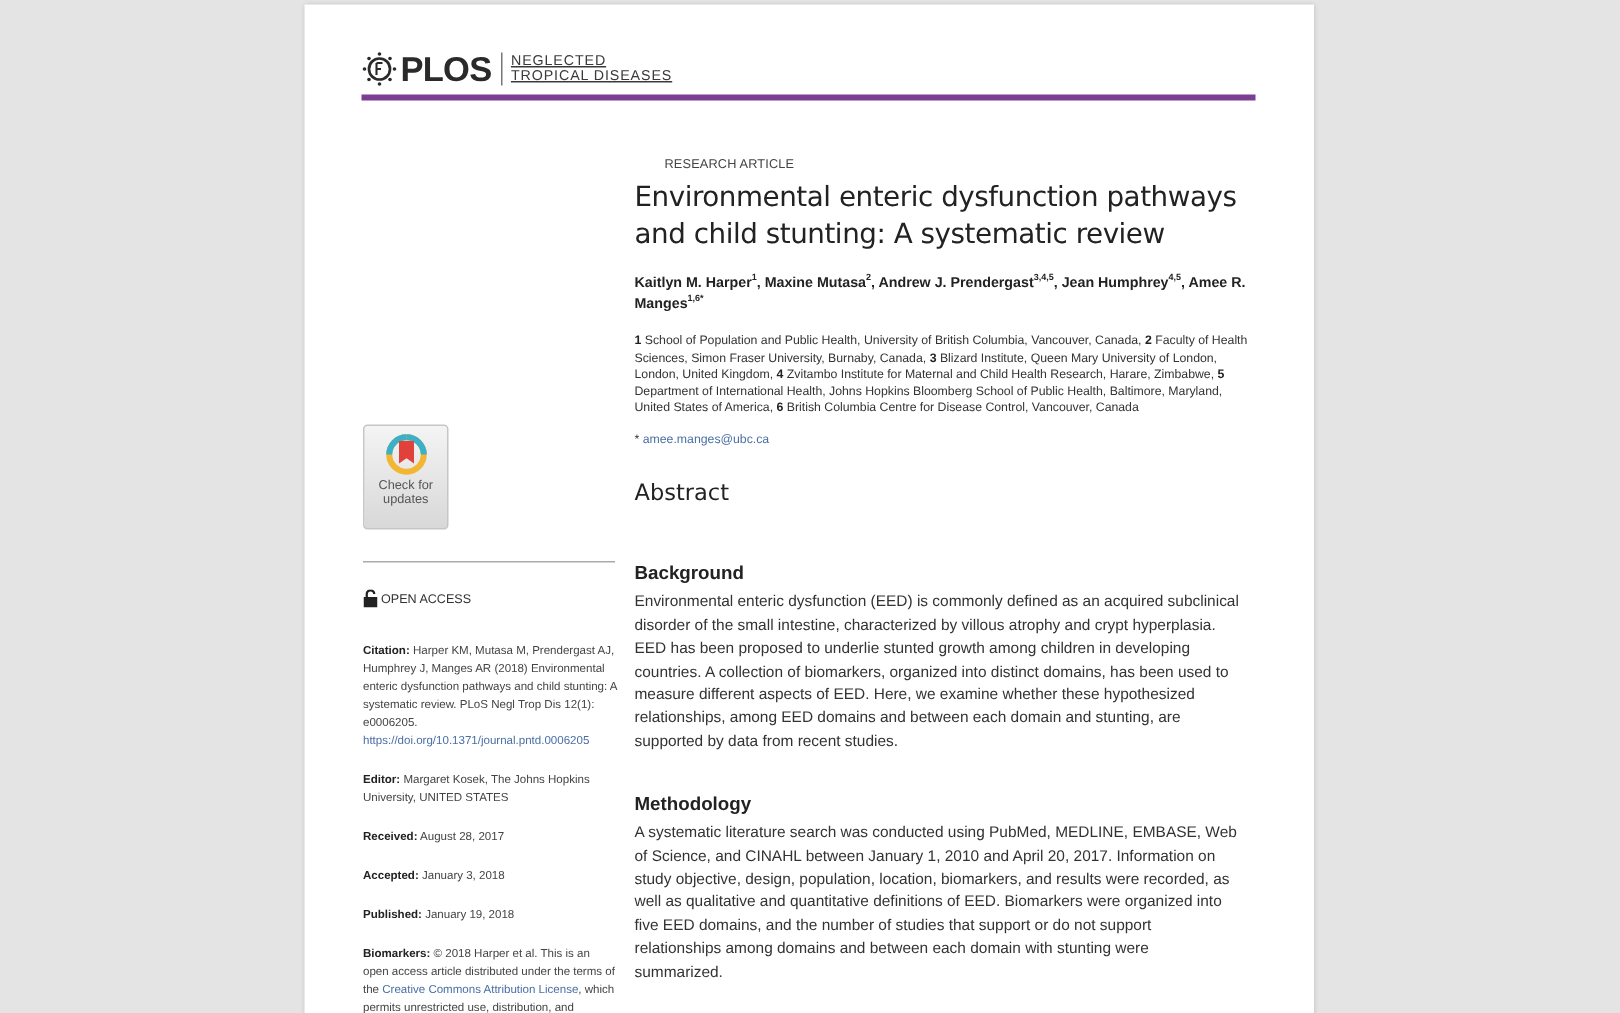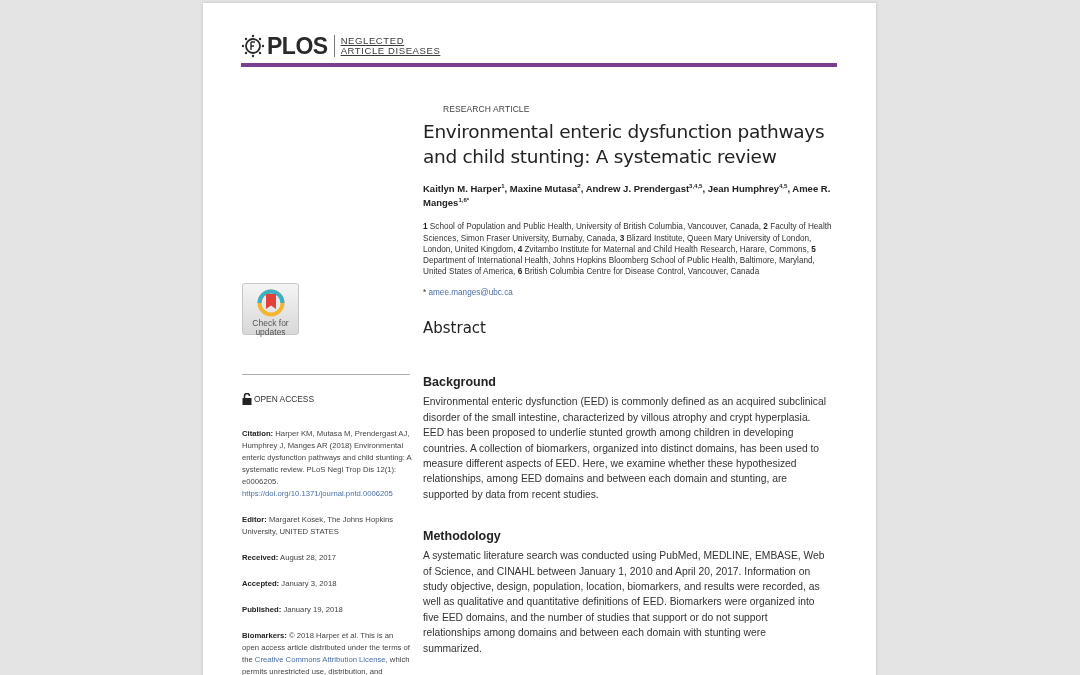--- a/index.html
+++ b/index.html
@@ -110,21 +110,21 @@
     .section-body {
       font-size: 10.3px;
       line-height: 15.4px;
       color: #333;
       margin: 5px 12px 0 0;
     }
     
     .check-updates {
       position: absolute;
       left: 39px; top: 280px;
-      width: 57px; height: 52px;
+      width: 57px; height: 70px;
       border-radius: 3px;
       background: linear-gradient(#f4f4f4, #d8d8d8);
       border: 1px solid #c6c6c6;
       box-sizing: border-box;
       text-align: center;
     }
     .check-updates svg { display: block; margin: 4px auto 0 auto; }
     .check-updates .cu-text {
       font-size: 8.5px; line-height: 9px; color: #555;
       margin-top: 1px;
@@ -169,21 +169,21 @@
       <circle cx="19" cy="19" r="1.2" fill="#2a2a2a"></circle>
       <circle cx="12" cy="22" r="1.2" fill="#2a2a2a"></circle>
       <circle cx="5" cy="19" r="1.2" fill="#2a2a2a"></circle>
       <circle cx="2" cy="12" r="1.2" fill="#2a2a2a"></circle>
       <circle cx="5" cy="5" r="1.2" fill="#2a2a2a"></circle>
     </svg>
     <span class="plos-word">PLOS</span>
     <span class="header-divider"></span>
     <div class="journal-name">
       <div>NEGLECTED</div>
-      <div>ARTICLE DISEASES</div>
+      <div>TROPICAL DISEASES</div>
     </div>
   </div>
   <div class="purple-rule"></div>
 
   <div class="check-updates">
     <svg width="30" height="30" viewBox="0 0 30 30">
       <circle cx="15" cy="15" r="11.5" fill="none" stroke="#f2b632" stroke-width="4"></circle>
       <path d="M15 3.5 A11.5 11.5 0 0 1 26.5 15" fill="none" stroke="#3bb0c9" stroke-width="4"></path>
       <path d="M3.5 15 A11.5 11.5 0 0 1 15 3.5" fill="none" stroke="#3bb0c9" stroke-width="4"></path>
       <path d="M10 6 L20 6 L20 21 L15 17.5 L10 21 Z" fill="#e2403b"></path>
@@ -250,21 +250,21 @@
     </div>
 
     <div class="affiliations">
       <b>1</b>
       <span>School of Population and Public Health, University of British Columbia, Vancouver, Canada,</span>
       <b>2</b>
       <span>Faculty of Health Sciences, Simon Fraser University, Burnaby, Canada,</span>
       <b>3</b>
       <span>Blizard Institute, Queen Mary University of London, London, United Kingdom,</span>
       <b>4</b>
-      <span>Zvitambo Institute for Maternal and Child Health Research, Harare, Commons,</span>
+      <span>Zvitambo Institute for Maternal and Child Health Research, Harare, Zimbabwe,</span>
       <b>5</b>
       <span>Department of International Health, Johns Hopkins Bloomberg School of Public Health, Baltimore, Maryland, United States of America,</span>
       <b>6</b>
       <span>British Columbia Centre for Disease Control, Vancouver, Canada</span>
     </div>
 
     <div class="corresp">
       <span>*</span>
       <a>amee.manges@ubc.ca</a>
     </div>

